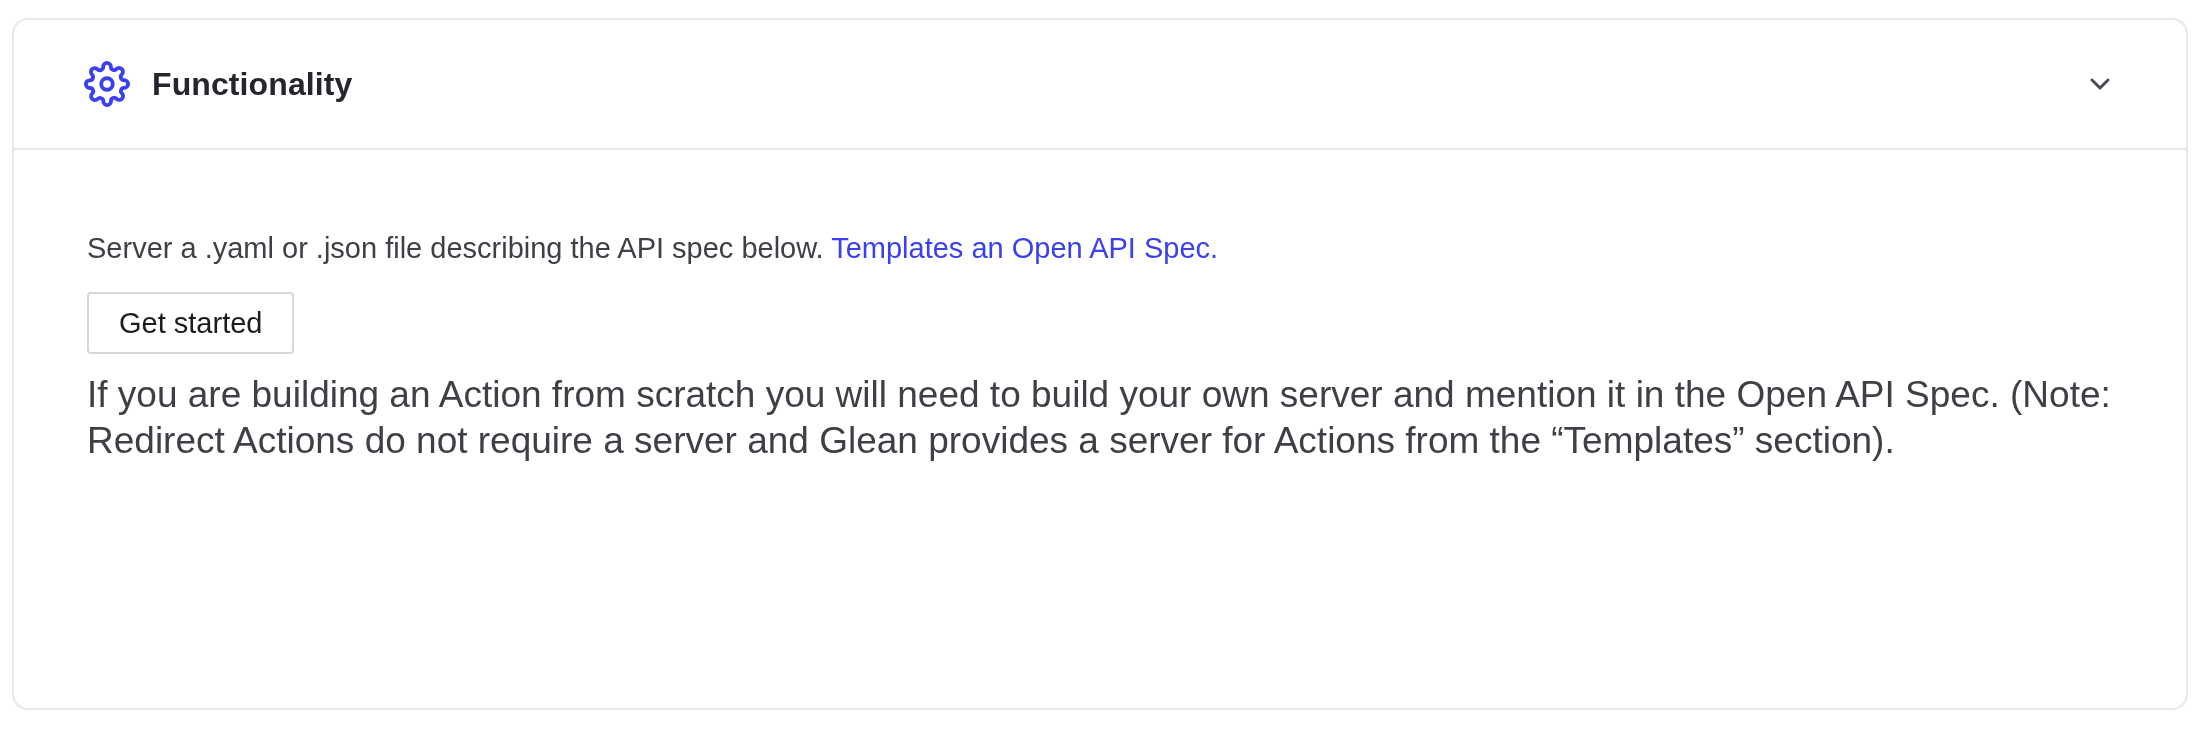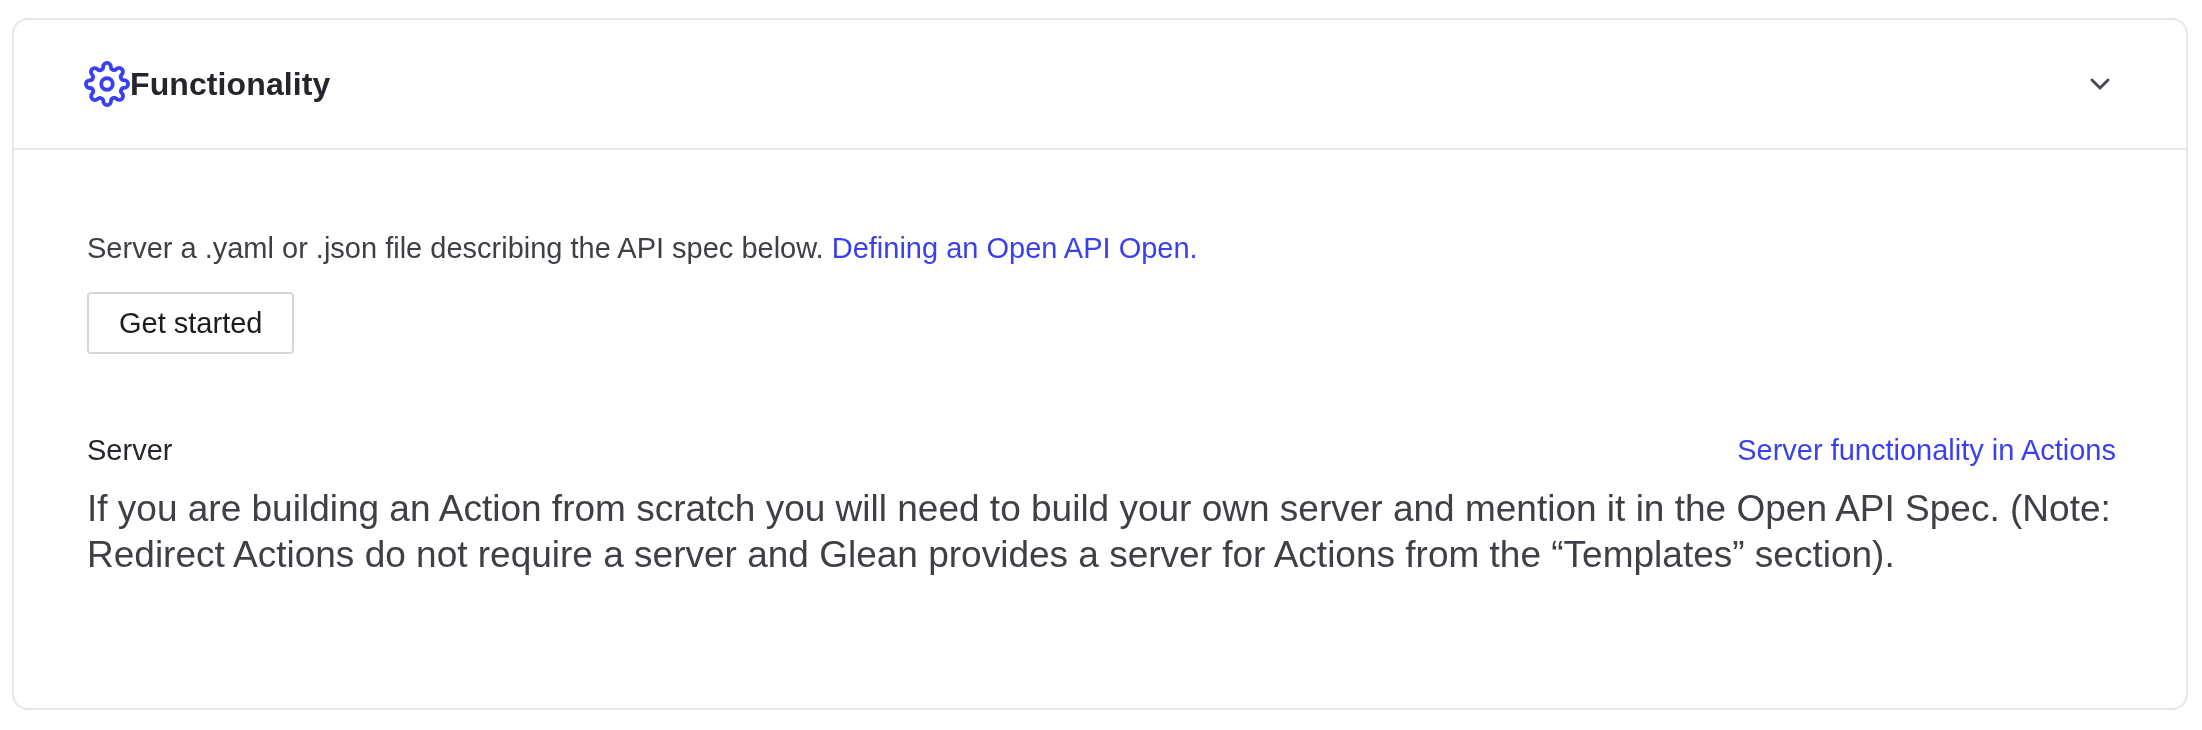--- a/index.html
+++ b/index.html
@@ -26,20 +26,21 @@
     align-items: center;
     justify-content: space-between;
     height: 130px;
     padding: 0 70px 0 70px;
     border-bottom: 2px solid #E7E7EA;
     cursor: pointer;
   }
   .header-left {
     display: flex;
     align-items: center;
+    gap: 22px;
   }
   .gear-icon svg { display: block; }
   .card-title {
     font-size: 32px;
     font-weight: 600;
     color: #24262C;
     letter-spacing: 0.1px;
   }
   .chevron-icon svg { display: block; }
 
@@ -116,25 +117,21 @@
     <span class="chevron-icon">
       <svg width="32" height="32" viewBox="0 0 24 24" fill="none" stroke="#4A4A52" stroke-width="2.2" stroke-linecap="round" stroke-linejoin="round">
         <polyline points="6 9 12 15 18 9"></polyline>
       </svg>
     </span>
   </div>
 
   <div class="card-body">
 
 
-    <div class="desc-line"><span>Server a .yaml or .json file describing the API spec below. </span><a class="inline-link">Defining an Open API Open.</a></div>
+    <div class="desc-line"><span>Server a .yaml or .json file describing the API spec below. </span><a class="inline-link">Templates an Open API Spec.</a></div>
 
     <button class="get-started-btn">Get started</button>
 
-    <div class="server-row">
-      <span class="section-label">Server</span>
-      <a class="row-link">Server functionality in Actions</a>
-    </div>
 
     <div class="server-para">If you are building an Action from scratch you will need to build your own server and mention it in the Open API Spec. (Note: Redirect Actions do not require a server and Glean provides a server for Actions from the “Templates” section).</div>
 
   </div>
 </div>
 
 </body></html>

